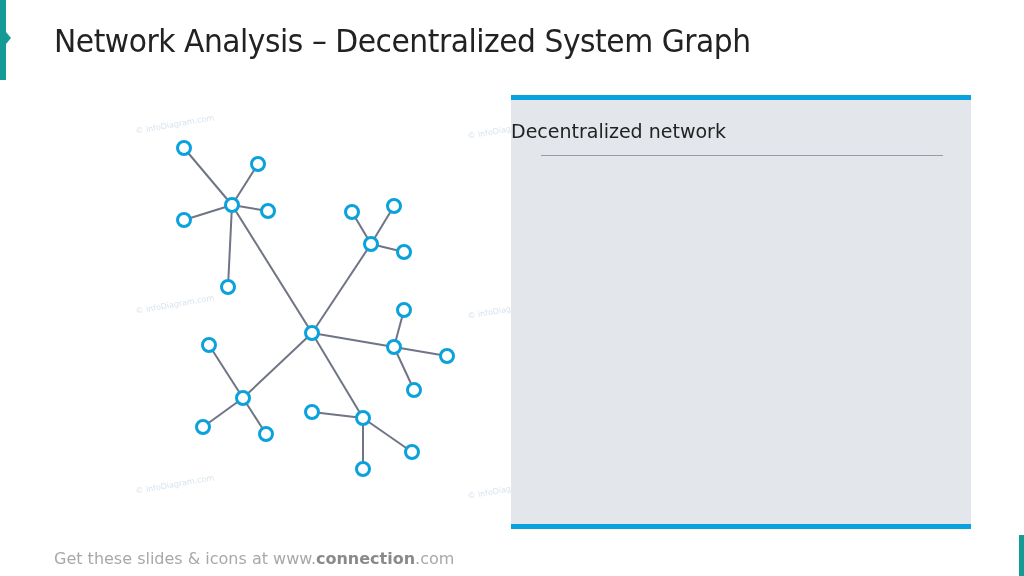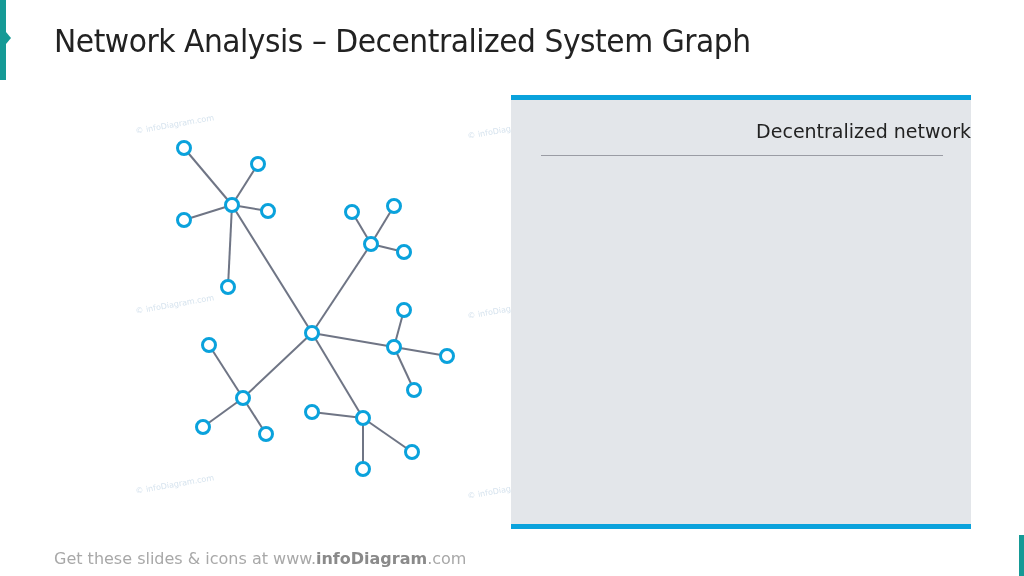--- a/index.html
+++ b/index.html
@@ -3,21 +3,21 @@
 <meta charset="utf-8">
 <style>
   * { margin:0; padding:0; box-sizing:border-box; }
   body { width:1024px; height:576px; background:#ffffff; position:relative; overflow:hidden; font-family:"Liberation Sans", sans-serif; }
   .accent-left { position:absolute; left:0; top:0; width:6px; height:80px; background:#159a96; }
   .accent-left::after { content:""; position:absolute; left:6px; top:32px; width:0; height:0; border-top:6px solid transparent; border-bottom:6px solid transparent; border-left:5px solid #159a96; }
   .title { position:absolute; left:54px; top:22px; font-size:32px; color:#222; font-family:"DejaVu Sans", sans-serif; font-weight:normal; letter-spacing:-0.5px; transform:scaleX(0.93); transform-origin:left; white-space:nowrap; }
   .graph { position:absolute; left:0; top:0; width:512px; height:576px; }
   .watermark { position:absolute; font-size:8px; color:#d6e3ee; transform:rotate(-10deg); white-space:nowrap; font-family:"DejaVu Sans", sans-serif; }
   .panel { position:absolute; left:511px; top:95px; width:460px; height:434px; background:#e3e6ea; border-top:5px solid #0aa2dc; border-bottom:5px solid #0aa2dc; }
-  .panel-title { position:absolute; left:0; width:100%; top:20px; text-align:right; font-size:19px; color:#222; font-family:"DejaVu Sans", sans-serif; }
+  .panel-title { position:absolute; left:0; width:100%; top:20px; text-align:left; font-size:19px; color:#222; font-family:"DejaVu Sans", sans-serif; }
   .panel-rule { position:absolute; left:30px; right:28px; top:55px; height:1px; background:#9a9ca4; }
   .panel-body { position:absolute; left:22px; right:20px; top:86px; font-size:15.5px; line-height:26px; color:#222; font-family:"DejaVu Sans", sans-serif; }
   .panel-body p + p { margin-top:26px; }
   .footer { position:absolute; left:54px; top:549px; font-size:16px; color:#a8a8a8; font-family:"DejaVu Sans", sans-serif; white-space:nowrap; }
   .footer b { color:#8a8a8a; }
   .accent-right { position:absolute; left:1019px; top:535px; width:5px; height:41px; background:#159a96; }
 </style>
 </head>
 <body>
 
@@ -78,15 +78,15 @@
       <circle cx="243" cy="398" r="6.5" fill="#fff" stroke="#0aa2dc" stroke-width="3"></circle>
       <circle cx="312" cy="333" r="6.5" fill="#fff" stroke="#0aa2dc" stroke-width="3"></circle>
     </svg>
 </div>
 
 <div class="panel">
   <div class="panel-title">Decentralized network</div>
   <div class="panel-rule"></div>
 </div>
 
-<div class="footer"><span>Get these slides &amp; icons at www.</span><b>infoDiagram</b><span>.com</span></div>
+<div class="footer"><span>Get these slides &amp; icons at www.</span><b>connection</b><span>.com</span></div>
 
 <div class="accent-right"></div>
 
 </body></html>

